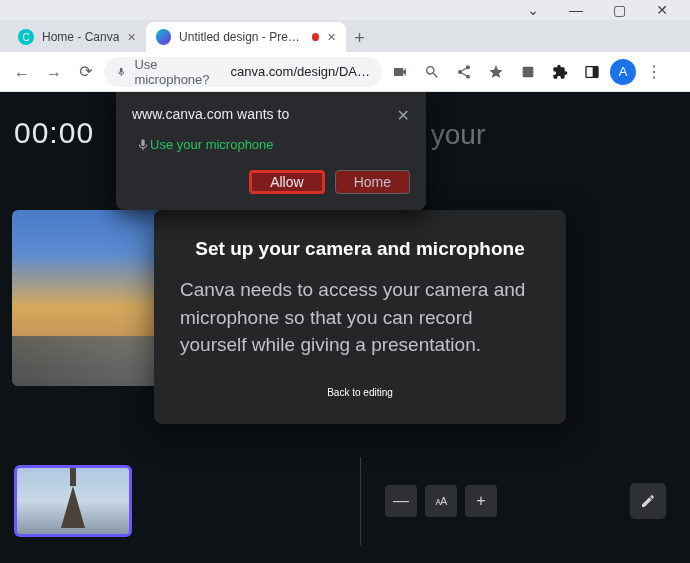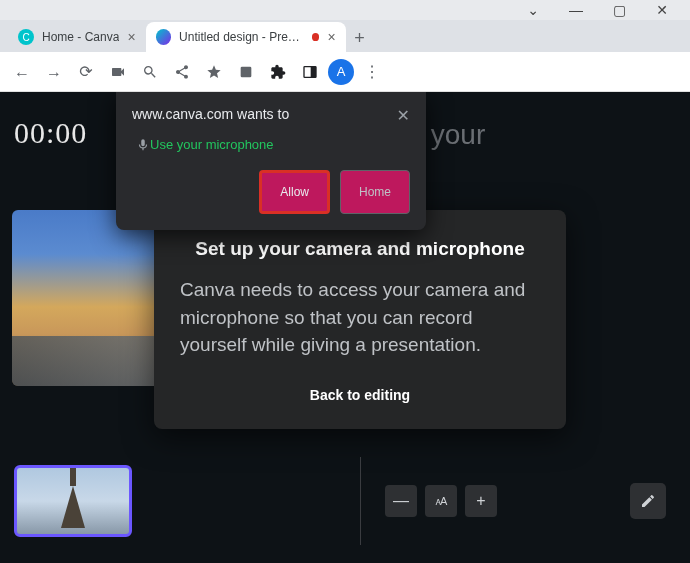--- a/index.html
+++ b/index.html
@@ -25,41 +25,41 @@
 .toolbar { height: 40px; background: #fff; display: flex; align-items: center; padding: 0 8px; gap: 4px; border-bottom: 1px solid #e0e0e0; }
 .nav-btn { width: 28px; height: 28px; display: flex; align-items: center; justify-content: center; color: #5f6368; font-size: 16px; border-radius: 50%; }
 .omnibox { flex: 0 0 278px; height: 30px; background: #f1f3f4; border-radius: 15px; display: flex; align-items: center; padding: 0 12px; gap: 8px; font-size: 13px; }
 .omnibox .hint { color: #5f6368; }
 .omnibox .url { color: #202124; }
 .tb-icon { width: 28px; height: 28px; display: flex; align-items: center; justify-content: center; color: #5f6368; }
 .avatar { width: 26px; height: 26px; border-radius: 50%; background: #1a73e8; color: #fff; display: flex; align-items: center; justify-content: center; font-size: 13px; font-weight: 500; }
 
 
 .page { position: relative; width: 690px; height: 471px; background: #0d1216; color: #fff; overflow: hidden; }
-.timer { position: absolute; top: 24px; left: 14px; font-size: 30px; font-weight: 400; color: #e8e8e8; letter-spacing: 1px; font-family: Liberation Serif, serif; }
+.timer { position: absolute; top: 24px; left: 14px; font-size: 30px; font-weight: 400; color: #e8e8e8; letter-spacing: 1px; }
 .bg-text { position: absolute; top: 24px; left: 300px; font-size: 28px; color: #6a6e73; line-height: 1.35; }
 
 .thumb-large { position: absolute; left: 12px; top: 118px; width: 158px; height: 176px; border-radius: 6px; overflow: hidden; background: linear-gradient(180deg, #4a7bc8 0%, #5b8bd0 25%, #d4a85c 55%, #c9985a 70%, #7a5c3a 100%); }
 .thumb-large::after { content: ''; position: absolute; bottom: 0; left: 0; right: 0; height: 50px; background: linear-gradient(90deg, #3a4a5a 0%, #5a6a7a 100%); opacity: 0.7; }
 
 
 .setup-modal { position: absolute; left: 154px; top: 118px; width: 412px; background: #252627; border-radius: 8px; padding: 28px 26px 26px; box-shadow: 0 8px 30px rgba(0,0,0,0.6); }
 .setup-modal h2 { font-size: 19px; font-weight: 700; color: #fff; text-align: center; margin-bottom: 16px; }
 .setup-modal p { font-size: 19px; color: #bfc2c6; text-align: left; line-height: 1.45; margin-bottom: 28px; }
 .start-btn { width: 100%; height: 40px; background: #3a3b3c; border: none; border-radius: 5px; color: #9ea2a7; font-size: 14px; font-weight: 500; margin-bottom: 14px; }
-.back-link { text-align: center; font-size: 14px; font-weight: 700; color: #fff; }
+.back-link { text-align: center; font-size: 10px; font-weight: 400; color: #fff; }
 
 
 .perm-prompt { position: absolute; left: 116px; top: 0; width: 310px; background: #292a2d; border-radius: 0 0 8px 8px; padding: 14px 16px 16px; box-shadow: 0 6px 24px rgba(0,0,0,0.7); z-index: 10; }
 .perm-header { display: flex; justify-content: space-between; align-items: flex-start; margin-bottom: 12px; }
 .perm-title { font-size: 14px; color: #e8eaed; }
 .perm-close { color: #9aa0a6; font-size: 16px; }
 .perm-row { display: flex; align-items: center; gap: 0; font-size: 13px; color: #22c55e; margin-bottom: 18px; padding-left: 4px; }
 .perm-actions { display: flex; justify-content: flex-end; gap: 10px; }
-.perm-actions button { height: 44px; padding: 0 18px; font-size: 12px; border-radius: 4px; background: #be185d; border: 1px solid #5f6368; color: #bfc2c6; }
+.perm-actions button { height: 24px; padding: 0 18px; font-size: 14px; border-radius: 4px; background: #7f1d1d; border: 1px solid #5f6368; color: #bfc2c6; }
 .perm-actions .allow { border: 3px solid #d93025; color: #e8eaed; font-weight: 500; }
 
 
 .bottom { position: absolute; left: 0; right: 0; bottom: 0; height: 124px; display: flex; }
 .filmstrip { width: 360px; display: flex; align-items: center; padding: 0 14px; }
 .small-thumb { width: 118px; height: 72px; border: 3px solid #6b57ff; border-radius: 6px; background: linear-gradient(180deg, #b0c8e0 0%, #c8d8e8 50%, #8898a8 100%); position: relative; overflow: hidden; }
 .eiffel { position: absolute; left: 50%; bottom: 6px; transform: translateX(-50%); width: 0; height: 0; border-left: 12px solid transparent; border-right: 12px solid transparent; border-bottom: 42px solid #4a4238; }
 .eiffel::after { content: ''; position: absolute; left: -3px; top: -18px; width: 6px; height: 18px; background: #4a4238; }
 .vr { width: 1px; background: #3a3c40; margin: 18px 0; }
 .controls { flex: 1; display: flex; align-items: center; justify-content: space-between; padding: 0 24px; }
@@ -92,20 +92,27 @@
     <span class="rec-dot"></span>
     <span class="close">×</span>
   </div>
   <div class="new-tab">+</div>
 </div>
 
 <div class="toolbar">
   <div class="nav-btn">←</div>
   <div class="nav-btn">→</div>
   <div class="nav-btn">⟳</div>
+  <div class="omnibox">
+    <svg width="12" height="12" viewBox="0 0 24 24">
+        <path fill="#5f6368" d="M12 14a3 3 0 003-3V5a3 3 0 00-6 0v6a3 3 0 003 3zm5-3a5 5 0 01-10 0H5a7 7 0 006 6.92V21h2v-3.08A7 7 0 0019 11h-2z"></path>
+      </svg>
+    <span class="hint">Use microphone?</span>
+    <span class="url">canva.com/design/DA…</span>
+  </div>
   <div class="tb-icon">
       <svg width="16" height="16" viewBox="0 0 24 24">
         <path fill="#5f6368" d="M17 10.5V7a1 1 0 00-1-1H4a1 1 0 00-1 1v10a1 1 0 001 1h12a1 1 0 001-1v-3.5l4 4v-11l-4 4z"></path>
       </svg>
     </div>
   <div class="tb-icon">
       <svg width="16" height="16" viewBox="0 0 24 24">
         <path fill="#5f6368" d="M15.5 14h-.79l-.28-.27A6.471 6.471 0 0016 9.5 6.5 6.5 0 109.5 16c1.61 0 3.09-.59 4.23-1.57l.27.28v.79l5 4.99L20.49 19l-4.99-5zm-6 0C7.01 14 5 11.99 5 9.5S7.01 5 9.5 5 14 7.01 14 9.5 11.99 14 9.5 14z"></path>
       </svg>
     </div>

